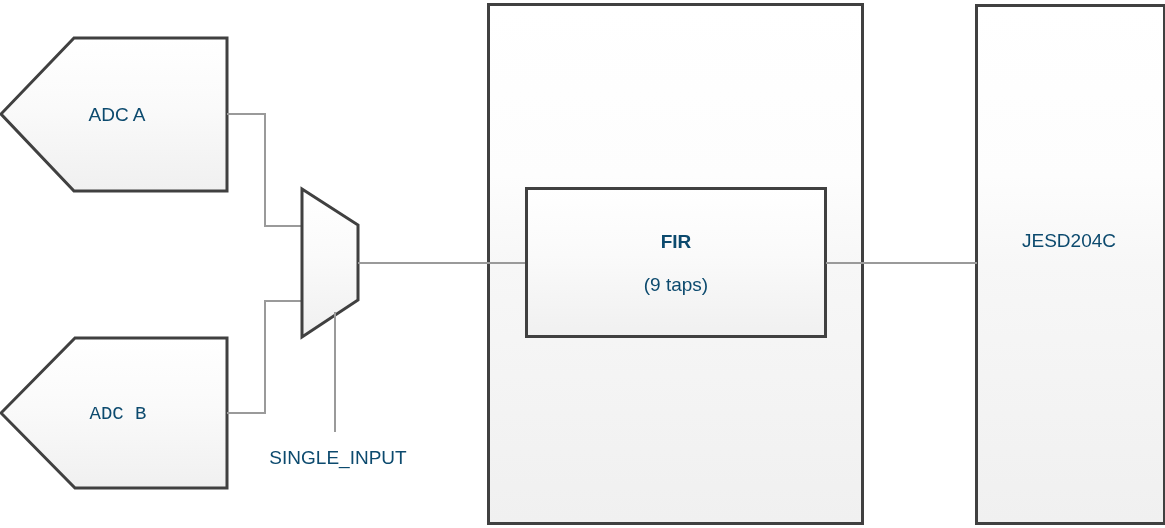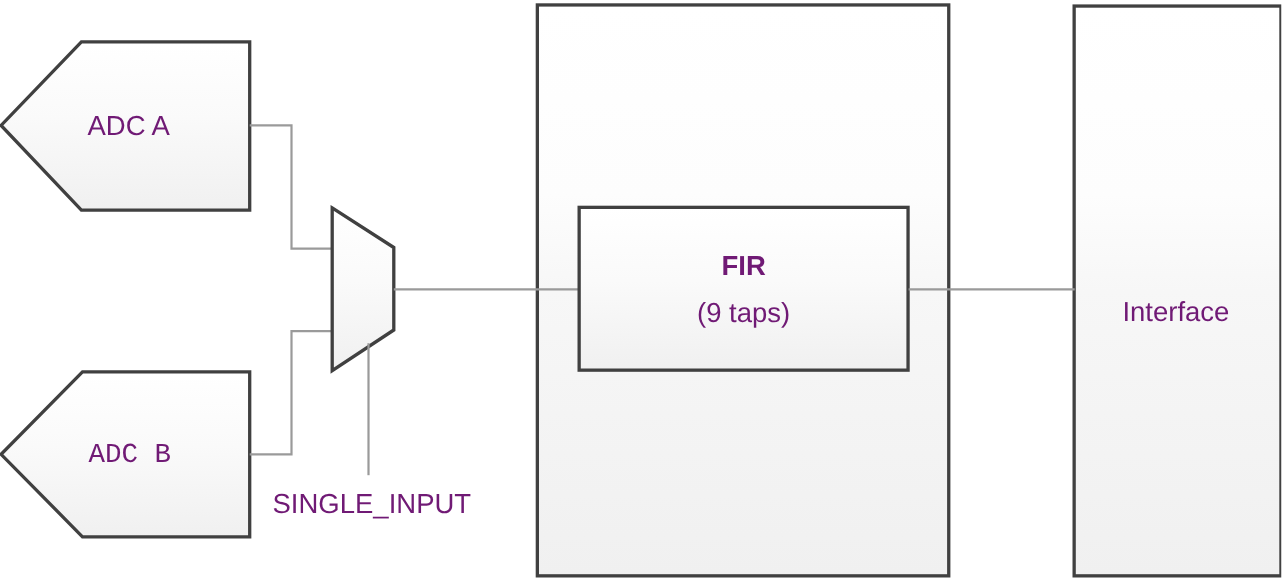--- a/index.html
+++ b/index.html
@@ -19,22 +19,22 @@
   }
   #diagram-svg {
     position: absolute;
     top: 0;
     left: 0;
     width: 1165px;
     height: 528px;
   }
   .lbl {
     position: absolute;
-    color: #701a75;
-    font-size: 25px;
+    color: #0c4a6e;
+    font-size: 19px;
     line-height: 32px;
     white-space: pre;
     text-align: center;
     font-family: "Liberation Sans", "DejaVu Sans", sans-serif;
   }
   .lbl-center {
     transform: translate(-50%, -50%);
   }
 </style>
 </head>
@@ -83,15 +83,15 @@
   <div class="lbl lbl-center" style="left:117px; top:115px;">ADC A</div>
 
   <div class="lbl lbl-center" style="left:118px; top:414px;font-family:Liberation Mono, monospace;">ADC B</div>
 
   <div class="lbl lbl-center" style="left:338px; top:458px;">SINGLE_INPUT</div>
 
   <div class="lbl lbl-center" style="left:676px; top:242px;font-weight:bold;">FIR</div>
   <div class="lbl lbl-center" style="left:676px; top:285px;">(9 taps)</div>
 
 
-  <div class="lbl lbl-center" style="left:1069px; top:284px;">Interface</div>
+  <div class="lbl lbl-center" style="left:1069px; top:241px;">JESD204C</div>
 
 </div>
 
 </body></html>

